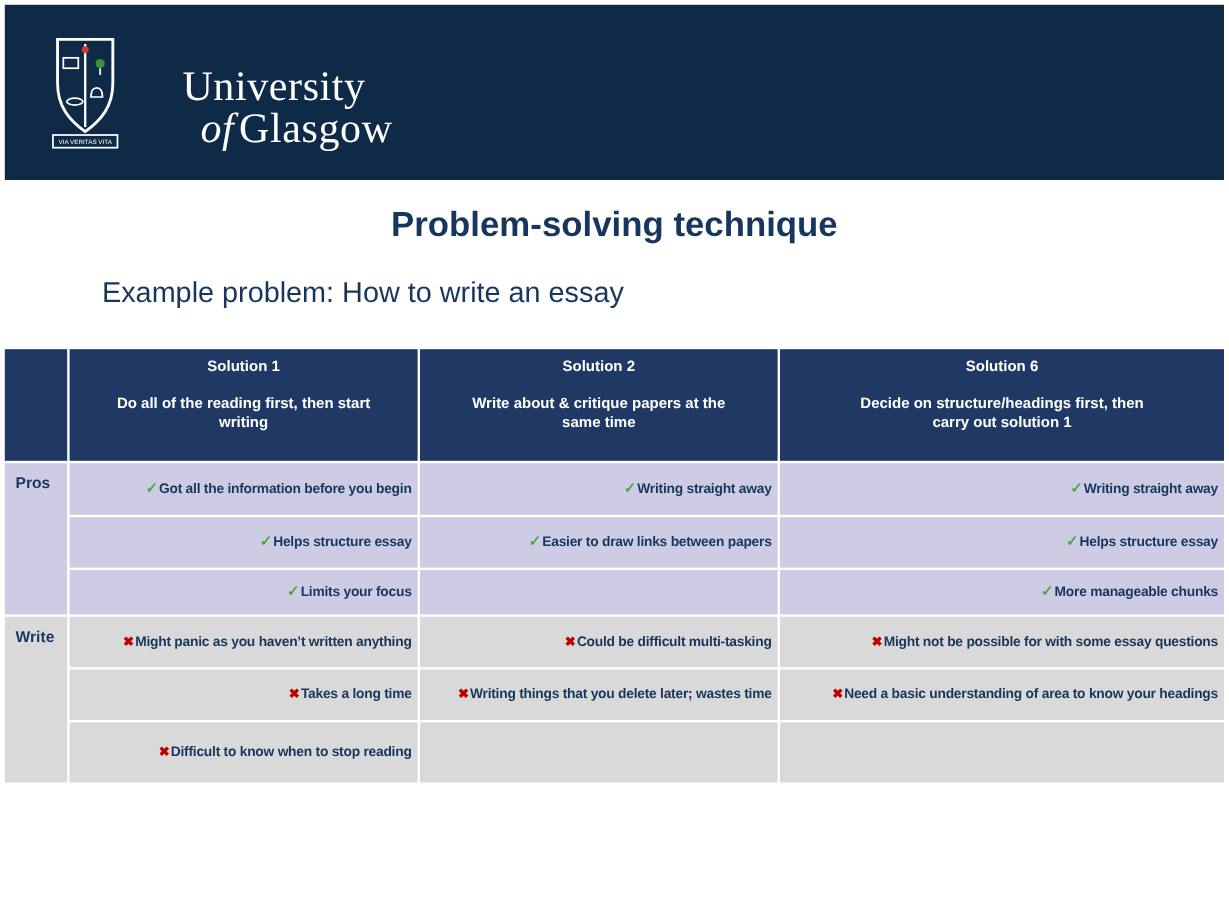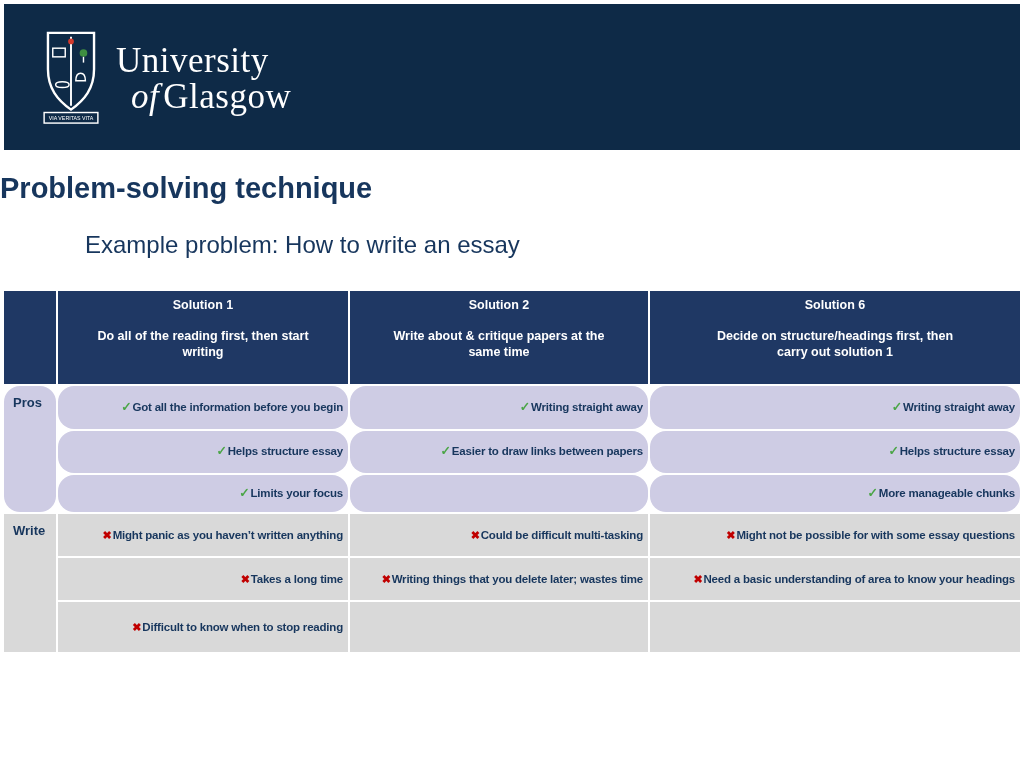--- a/index.html
+++ b/index.html
@@ -14,37 +14,37 @@
 
   
   .top-band {
     margin: 4px 4px 0 4px;
     height: 146px;
     background: var(--band, #0e2a47);
     display: flex;
     align-items: center;
     padding-left: 38px;
   }
-  .logo { display: flex; align-items: center; }
+  .logo { display: flex; align-items: flex-end; gap: 36px; }
   .crest { flex: 0 0 auto; }
   .logo-text {
     margin-left: 16px;
     margin-top: 4px;
     color: #ffffff;
     font-family: "Liberation Serif", serif;
     line-height: 1.02;
     font-size: 35px;
     letter-spacing: 0.5px;
   }
   .logo-line2 .of { font-style: italic; margin-right: 4px; margin-left: 15px; }
 
   
   .title {
     margin: 22px 0 0 0;
-    text-align: left;
+    text-align: center;
     font-size: 29px;
     font-weight: bold;
     color: var(--text-navy, #17365d);
     line-height: 1.15;
   }
   .subtitle {
     margin: 26px 0 0 85px;
     font-size: 24px;
     font-weight: normal;
     color: var(--text-navy, #17365d);
@@ -89,21 +89,21 @@
   td.cell {
     vertical-align: middle;
     text-align: right;
     padding: 3px 5px 3px 8px;
     font-size: 11.5px;
     font-weight: bold;
     letter-spacing: -0.2px;
     color: var(--text-navy, #17365d);
     line-height: 1.25;
   }
-  .pros-bg { background: var(--pros-bg, #cecce4); border-radius: 16px; }
+  .pros-bg { background: var(--pros-bg, #cecce4); }
   .cons-bg { background: var(--cons-bg, #d9d9d9); }
 
   .check {
     color: var(--check-green, #4aa546);
     font-size: 12.5px;
     font-weight: bold;
     margin-right: 1px;
   }
   .cross {
     color: var(--cross-red, #c00000);

